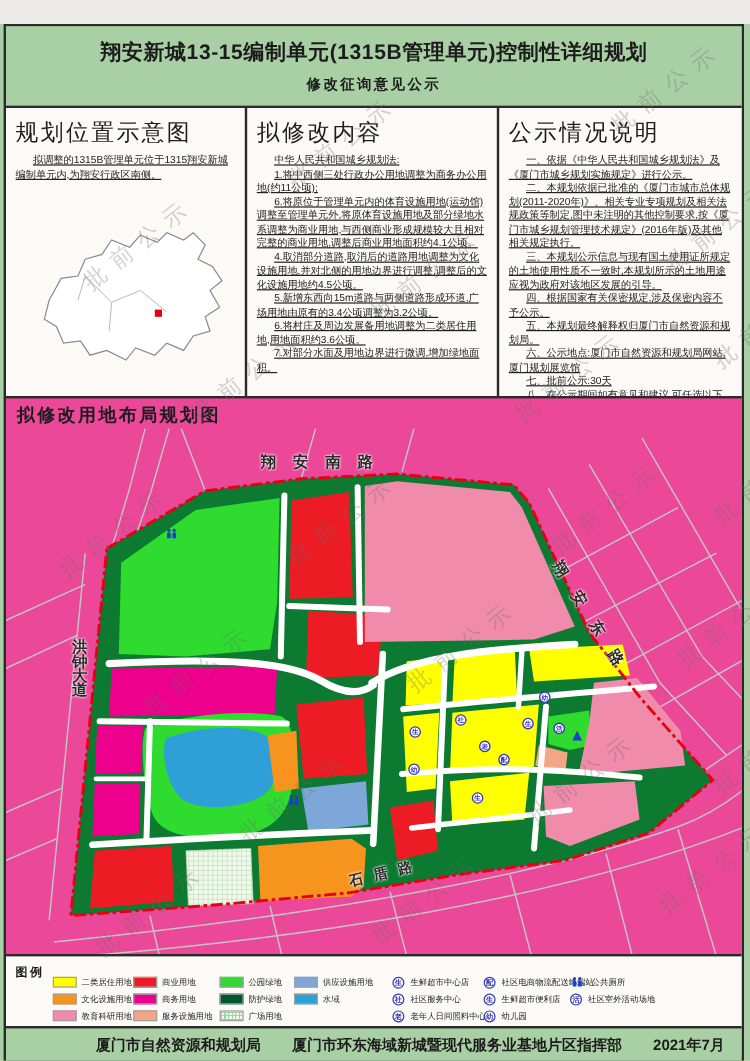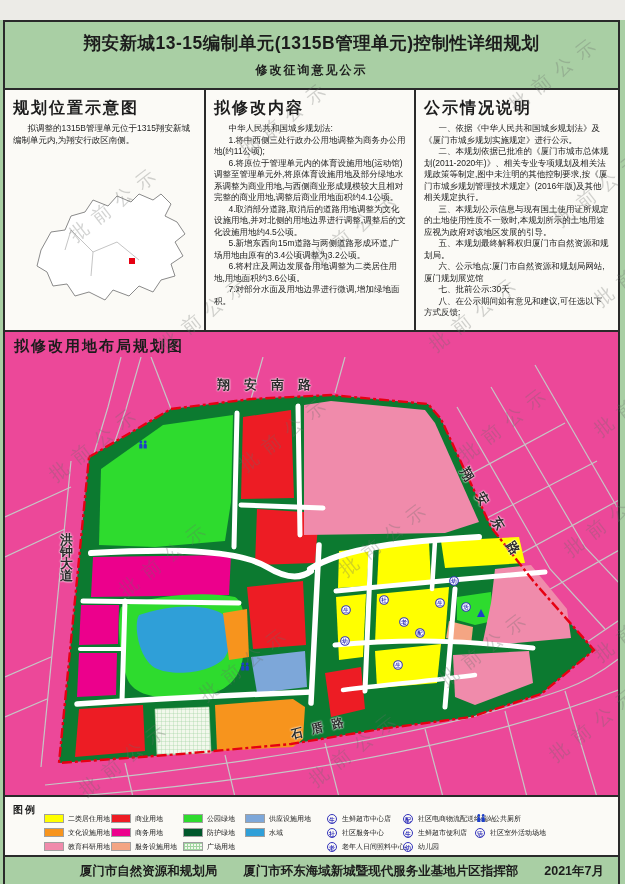--- a/index.html
+++ b/index.html
@@ -10,23 +10,23 @@
   
   .titleband{position:absolute;left:0;top:0;width:100%;height:66px;background:#a9cfa4;text-align:center;}
   .t1{font-size:17.5px;font-weight:800;letter-spacing:.5px;margin-top:9px;}
   .t2{font-size:12px;font-weight:800;letter-spacing:2px;margin-top:7px;}
   
   .panels{position:absolute;left:0;top:66px;width:100%;height:242px;background:#fbfaf6;border-top:2px solid #2a2a2a;box-sizing:border-box;display:flex;}
   .panel{position:relative;height:100%;box-sizing:border-box;padding:6px 8px;overflow:hidden;}
   .p-left{width:201px;border-right:2px solid #2a2a2a;}
   .p-mid{width:210px;border-right:2px solid #2a2a2a;}
   .p-right{flex:1;}
-  .phead{font-size:16px;font-weight:700;letter-spacing:2px;margin:2px 0 4px 0;}
+  .phead{font-size:19px;font-weight:400;letter-spacing:2px;margin:2px 0 4px 0;}
   .ptext{font-size:8.5px;line-height:11.5px;color:#222;}
-  .ptext p{margin:0;text-indent:1.7em;}
+  .ptext p{margin:0;text-indent:1.7em;text-decoration:underline;}
   .locsvg{position:absolute;left:6px;top:80px;}
   
   .mappanel{position:absolute;left:0;top:308px;width:100%;height:465px;background:#ec4899;border-top:2px solid #2a2a2a;box-sizing:border-box;overflow:hidden;}
   .maphead{position:absolute;left:9px;top:5px;font-size:15px;font-weight:800;letter-spacing:2px;z-index:5;}
   .mapsvg{position:absolute;left:0;top:25px;}
   .roadlabel{position:absolute;z-index:6;font-weight:700;color:#2b2b2b;white-space:nowrap;
              text-shadow:0 0 2px #fff,0 0 2px #fff;}
   .rl-n{left:212px;top:44px;font-size:13px;letter-spacing:14px;}
   .rl-e{left:466px;top:132px;font-size:13px;letter-spacing:16px;transform:rotate(58deg);transform-origin:left top;}
   .rl-w{left:52px;top:190px;font-size:13px;letter-spacing:12px;writing-mode:vertical-rl;}
@@ -97,20 +97,21 @@
           <p>7.对部分水面及用地边界进行微调,增加绿地面积。</p>
         </div>
       </div>
 
       <div class="panel p-right">
         <div class="phead">公示情况说明</div>
         <div class="ptext">
           <p>一、依据《中华人民共和国城乡规划法》及《厦门市城乡规划实施规定》进行公示。</p>
           <p>二、本规划依据已批准的《厦门市城市总体规划(2011-2020年)》、相关专业专项规划及相关法规政策等制定,图中未注明的其他控制要求,按《厦门市城乡规划管理技术规定》(2016年版)及其他相关规定执行。</p>
           <p>三、本规划公示信息与现有国土使用证所规定的土地使用性质不一致时,本规划所示的土地用途应视为政府对该地区发展的引导。</p>
+          <p>四、根据国家有关保密规定,涉及保密内容不予公示。</p>
           <p>五、本规划最终解释权归厦门市自然资源和规划局。</p>
           <p>六、公示地点:厦门市自然资源和规划局网站, 厦门规划展览馆</p>
           <p>七、批前公示:30天</p>
           <p>八、在公示期间如有意见和建议,可任选以下方式反馈:</p>
 
         </div>
       </div>
     </div>
 
     <div class="mappanel">

